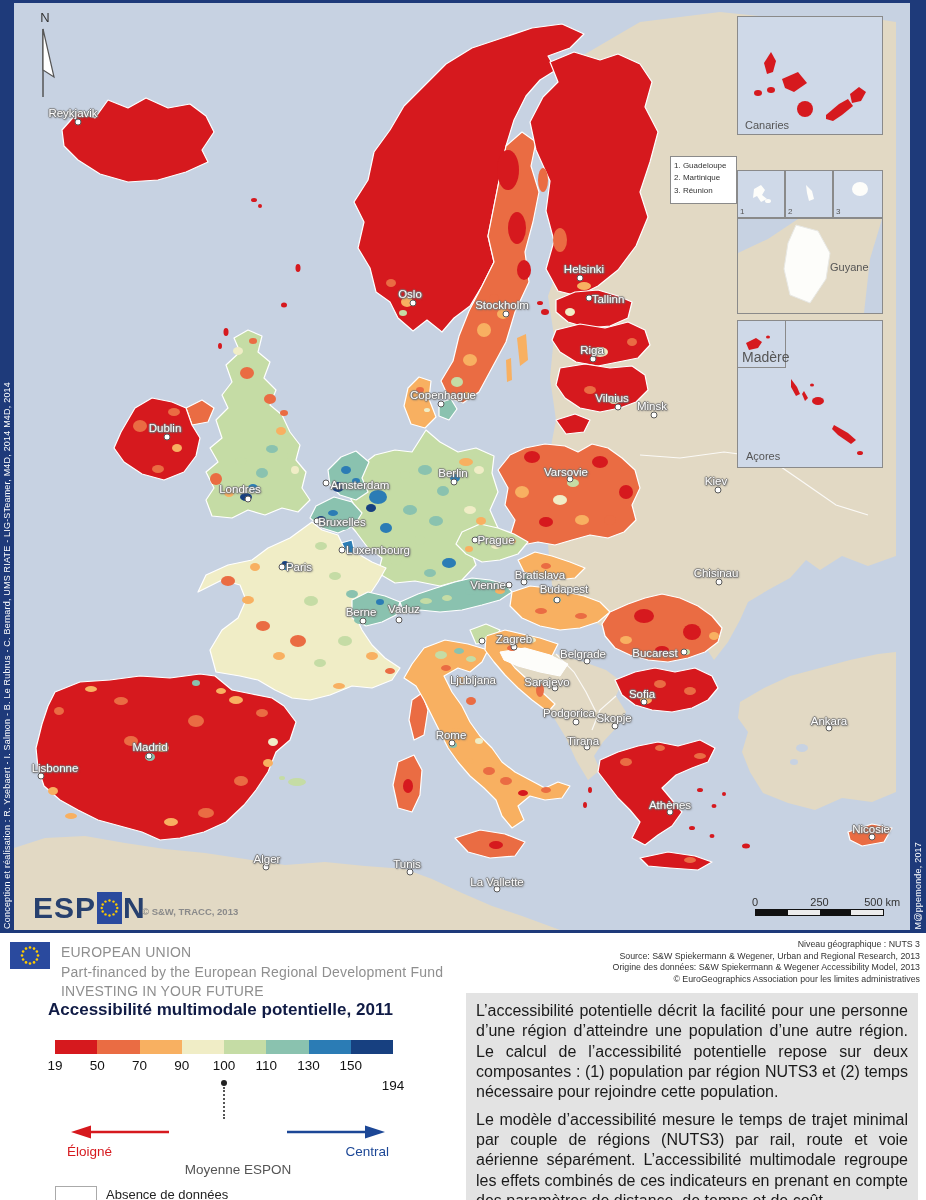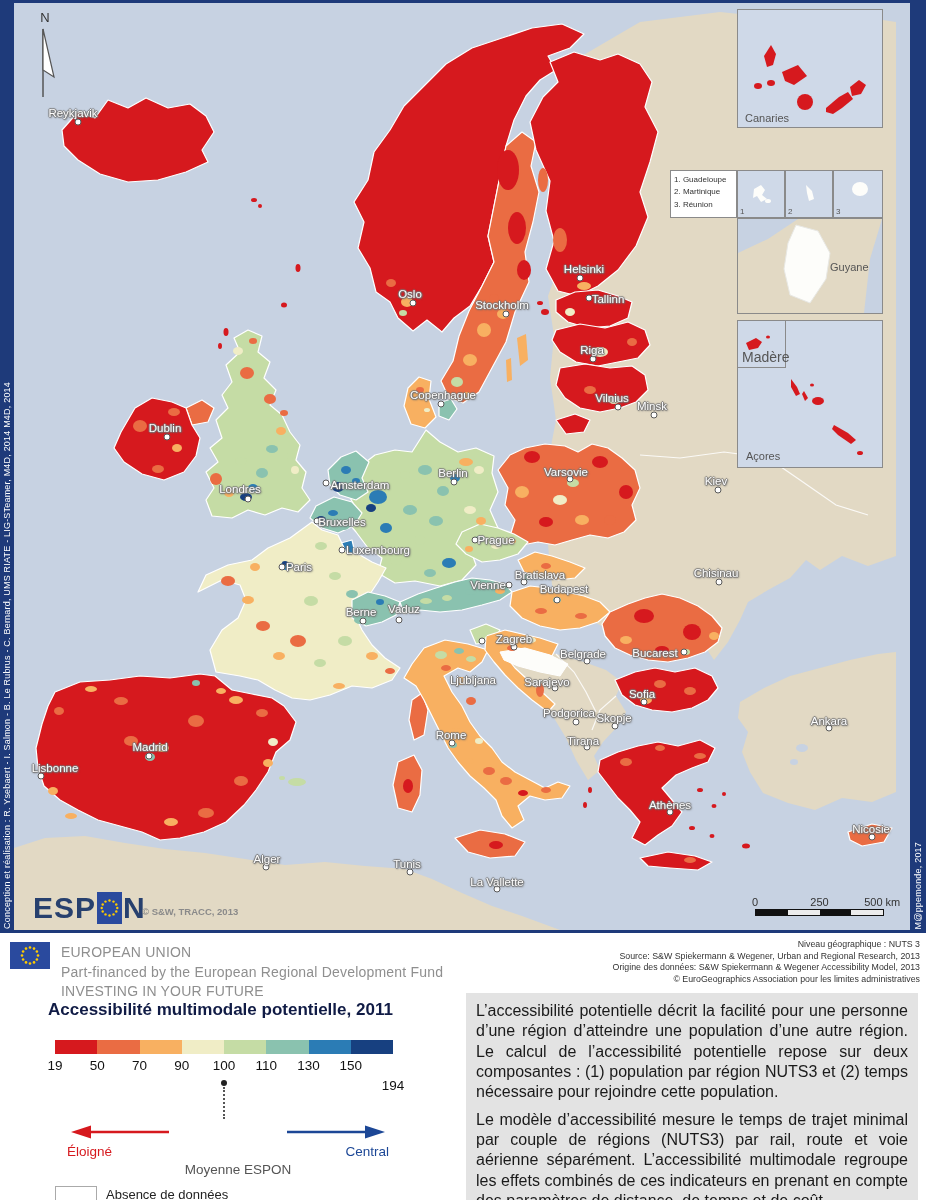--- a/index.html
+++ b/index.html
@@ -420,33 +420,33 @@
         </div>
 
       <div class="compass">
         <div class="compass-n">N</div>
         <svg width="34" height="78">
           <line x1="15" y1="4" x2="15" y2="72" stroke="#555" stroke-width="1.5"></line>
           <polygon points="15,4 26,52 15,45" fill="#fff" stroke="#555" stroke-width="1.2"></polygon>
         </svg>
       </div>
 
-      <div class="inset" style="left:723px;top:6px;width:146px;height:119px;">
+      <div class="inset" style="left:723px;top:13px;width:146px;height:119px;">
         <svg width="144" height="145">
           <path fill="var(--c1)" d="M26,46 l7,-11 5,9 -3,11 -6,2 z"></path>
           <ellipse fill="var(--c1)" cx="20" cy="76" rx="4" ry="3"></ellipse>
           <ellipse fill="var(--c1)" cx="33" cy="73" rx="4" ry="3"></ellipse>
           <path fill="var(--c1)" d="M44,62 l16,-7 9,11 -13,9 -9,-4 z"></path>
           <circle fill="var(--c1)" cx="67" cy="92" r="8"></circle>
           <path fill="var(--c1)" d="M88,98 l13,-11 9,-5 5,7 -11,9 -9,6 -7,-2 z"></path>
           <path fill="var(--c1)" d="M112,77 l9,-7 7,5 -5,9 -9,2 z"></path>
         </svg>
         <span class="inset-label" style="left:7px;bottom:3px;">Canaries</span>
       </div>
-      <div class="inset dom-list" style="left:656px;top:167px;width:67px;height:48px;">
+      <div class="inset dom-list" style="left:656px;top:153px;width:67px;height:48px;">
         <div>1. Guadeloupe</div>
         <div>2. Martinique</div>
         <div>3. Réunion</div>
       </div>
       <div class="inset" style="left:723px;top:167px;width:48px;height:48px;">
         <svg width="46" height="46">
             <path fill="#fdfdfa" d="M16,18 l7,-4 4,5 -3,5 5,4 -6,3 -4,-6 -4,2 z"></path>
             <ellipse fill="#fdfdfa" cx="30" cy="30" rx="3" ry="2"></ellipse>
           </svg>
         <span class="dom-num">1</span>

